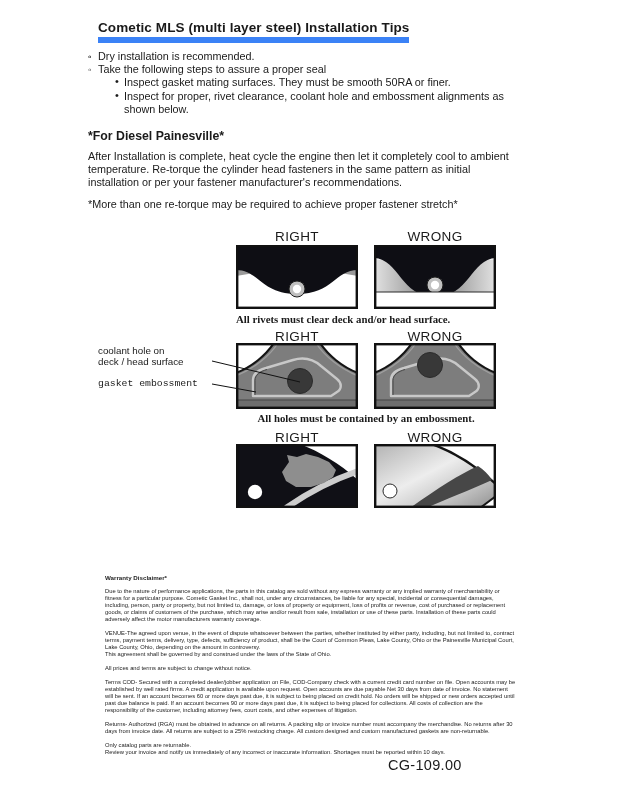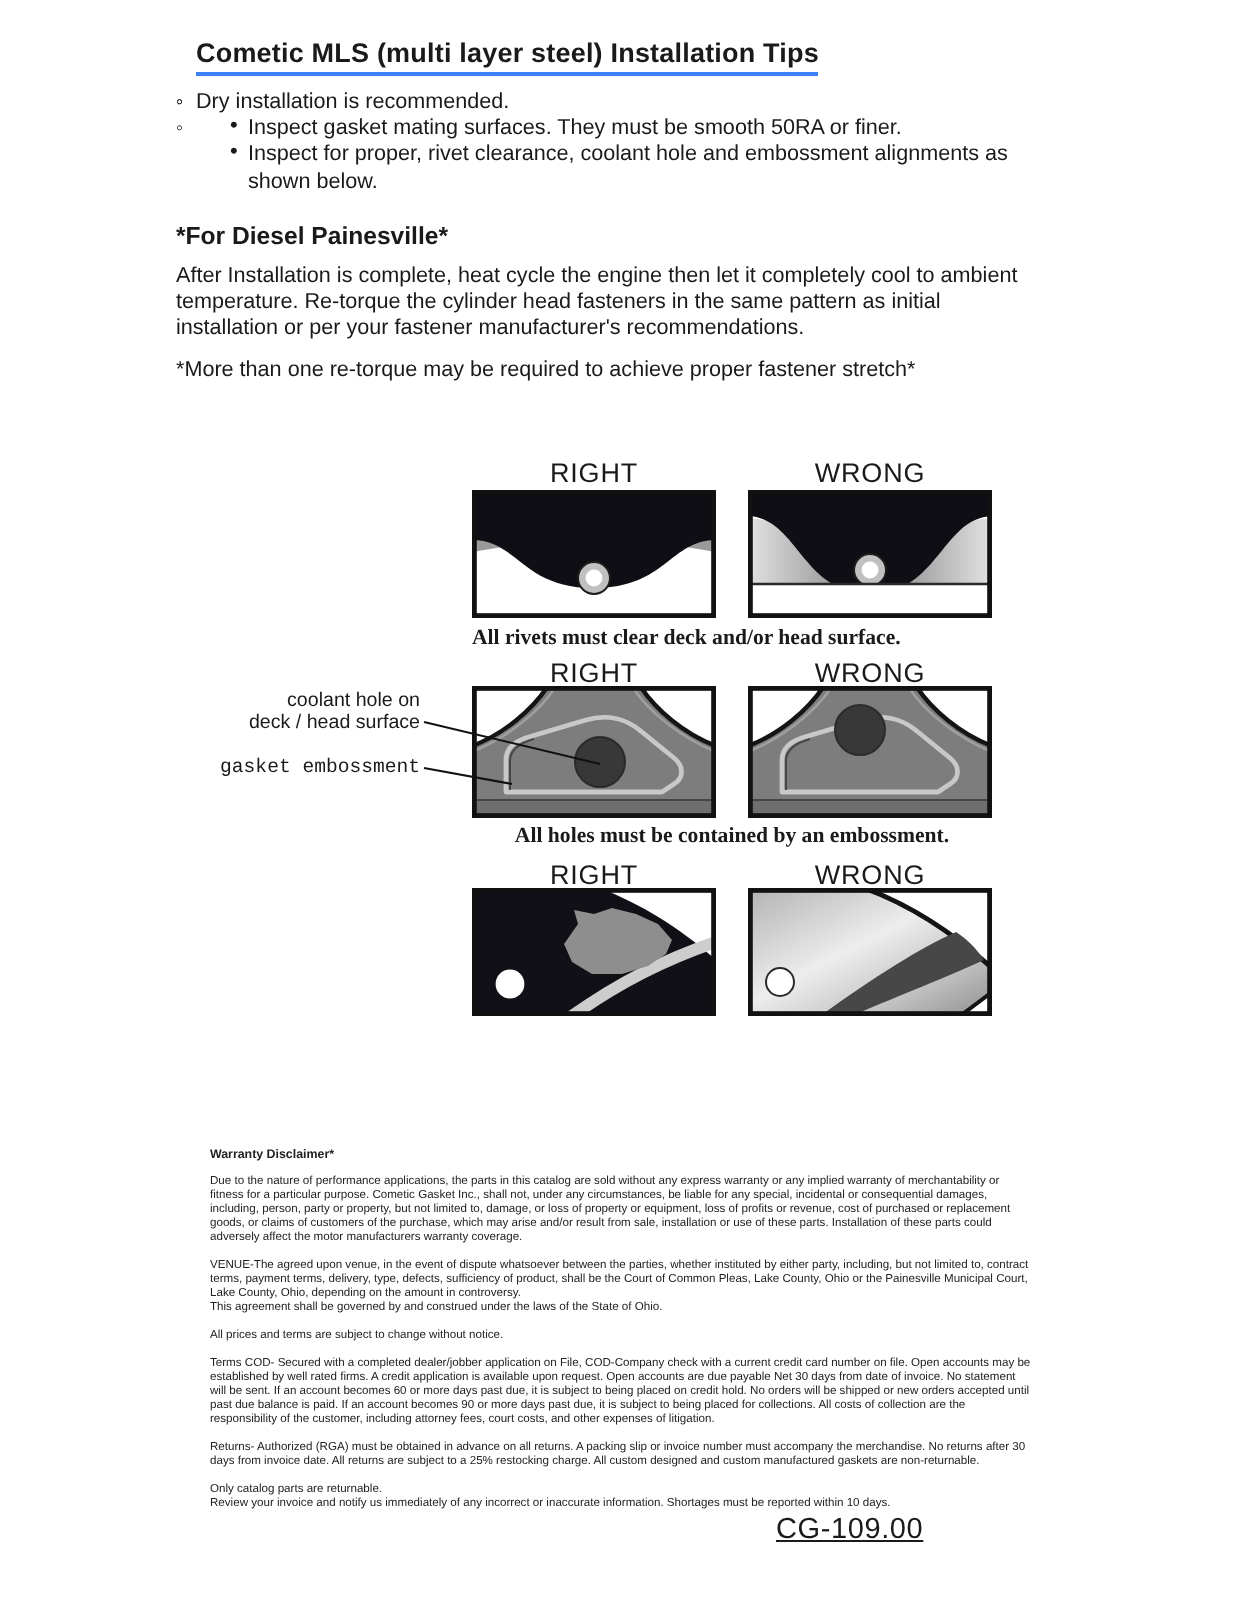--- a/index.html
+++ b/index.html
@@ -5,62 +5,62 @@
   html,body{margin:0;padding:0;background:#e8e8e8;}
   .page{
     position:relative;width:618px;height:800px;background:#fff;
     font-family:"Liberation Sans", sans-serif;color:#1a1a1a;overflow:hidden;
     margin:0 auto;
   }
   
   .content-top{position:absolute;left:88px;top:18px;width:434px;}
   .doc-title{
     display:inline-block;margin:0 0 0 10px;font-size:13.5px;font-weight:bold;
-    letter-spacing:.1px;border-bottom:2px solid #3b82f6;padding-bottom:2px;
+    letter-spacing:.1px;border-bottom:6px solid #3b82f6;padding-bottom:2px;
   }
   .bullet-list{margin:7px 0 0 0;padding:0;list-style:none;}
   .bullet-list li{
     position:relative;padding-left:10px;font-size:10.8px;line-height:13.2px;
   }
   .bullet-list li .marker{
     position:absolute;left:0;top:0;font-size:10px;
   }
   .sub-list{margin:0 0 0 17px;padding:0;list-style:none;}
   .sub-list li{position:relative;padding-left:9px;font-size:10.8px;line-height:13.2px;}
   .sub-list li .marker{position:absolute;left:0;top:-1px;font-size:11px;}
   .diesel{margin-top:13px;}
   .diesel-heading{margin:0 0 7px 0;font-size:12.3px;font-weight:bold;}
   .diesel p{margin:0 0 8px 0;font-size:10.8px;line-height:13.2px;width:428px;}
   
   .dg-label{position:absolute;width:122px;text-align:center;font-size:13.5px;letter-spacing:.4px;}
   .dg-box{position:absolute;width:122px;line-height:0;z-index:1;}
   .dg-caption{position:absolute;font-size:10.8px;font-weight:bold;line-height:12.5px;font-family:Liberation Serif, serif;}
   .multiline{white-space:pre-line;}
-  .callout{position:absolute;left:98px;width:112px;text-align:right;font-size:9.8px;line-height:10.8px;}
+  .callout{position:absolute;left:98px;width:112px;font-size:9.8px;line-height:10.8px;}
   .leader-svg{position:absolute;left:205px;top:348px;width:102px;height:52px;z-index:3;}
   
   .legal{position:absolute;left:105px;top:574px;width:412px;font-size:5.8px;line-height:7px;color:#222;}
   .legal-heading{font-weight:bold;font-size:6.2px;margin:0 0 7px 0;}
   .legal p{margin:0 0 7px 0;}
   .legal p.tight{margin:0;}
   
-  .page-number{position:absolute;left:388px;top:757px;font-size:14.5px;letter-spacing:.3px;text-decoration:underline;}
+  .page-number{position:absolute;left:388px;top:757px;font-size:14.5px;letter-spacing:.3px;}
 </style>
 </head>
 <body>
 
 <div class="page">
 
   <div class="content-top">
     <h1 class="doc-title">Cometic MLS (multi layer steel) Installation Tips</h1>
 
     <ul class="bullet-list">
       <li><span class="marker">◦</span></li>
       <li><span class="marker">◦</span><span>Dry installation is recommended.</span></li>
-      <li><span class="marker">◦</span>
+      <li><span class="marker">◦</span><span>Take the following steps to assure a proper seal</span>
         <ul class="sub-list">
           <li><span class="marker">•</span><span>Inspect gasket mating surfaces.  They must be smooth 50RA or finer.</span></li>
           <li><span class="marker">•</span><span>Inspect for proper, rivet clearance, coolant hole and embossment alignments as shown below.</span></li>
         </ul>
       </li>
     </ul>
 
     <div class="diesel">
       <h2 class="diesel-heading">*For Diesel Painesville*</h2>
       <p>After Installation is complete, heat cycle the engine then let it completely cool to ambient temperature. Re-torque the cylinder head fasteners in the same pattern as initial installation or per your fastener manufacturer's recommendations.</p>

